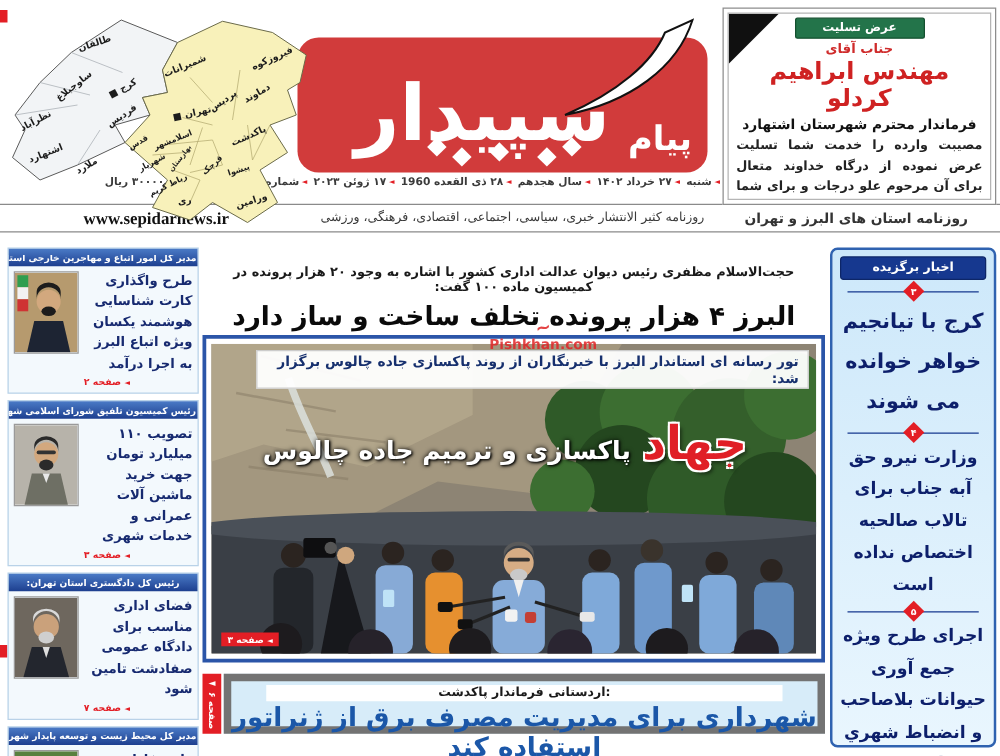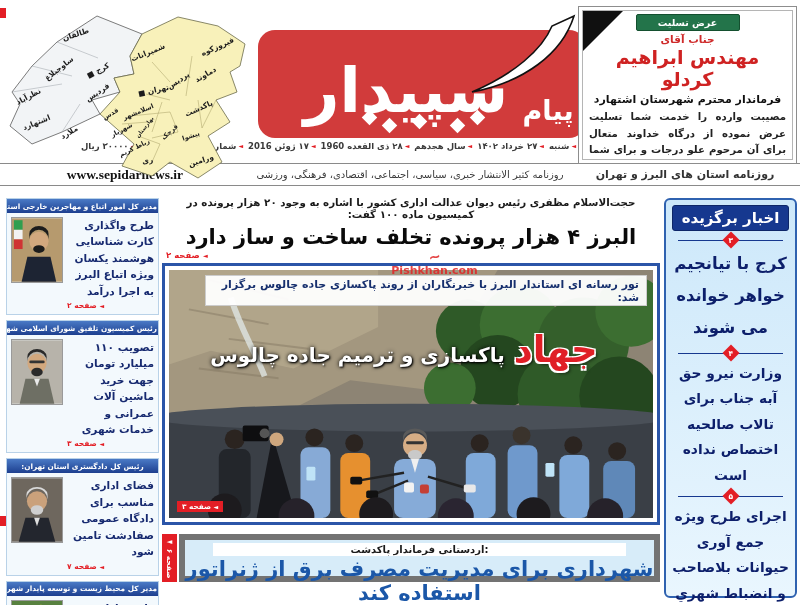--- a/index.html
+++ b/index.html
@@ -8,21 +8,21 @@
 
   
   .mark{position:absolute;width:6px;height:10px;background:#e31e25;}
 
   
   .map-wrap{position:absolute;left:2px;top:4px;width:252px;height:188px;z-index:3;}
   .map-wrap svg{position:absolute;inset:0;}
   .ml{position:absolute;font-size:7.5px;font-weight:bold;color:#1c1c1c;white-space:nowrap;transform-origin:center;}
 
   
-  .masthead{position:absolute;left:256px;top:16px;width:332px;height:126px;z-index:2;}
+  .masthead{position:absolute;left:236px;top:16px;width:332px;height:126px;z-index:2;}
   .masthead svg{position:absolute;inset:0;overflow:visible;}
 
   
   .dateline{position:absolute;left:178px;top:141px;width:400px;text-align:center;font-size:8.5px;font-weight:bold;color:#3a3a3a;white-space:nowrap;}
   .dl-sep{color:#e31e25;font-size:6px;margin:0 2px;vertical-align:1px;}
 
   
   .obit{position:absolute;left:578px;top:6px;width:219px;height:158px;border:1px solid #8d8d8d;background:#fff;padding:3px;z-index:4;}
   .obit-inner{position:relative;border:1px solid #b5b5b5;height:100%;overflow:hidden;padding:2px 6px;text-align:center;}
   .obit-ribbon{position:absolute;left:0;top:0;width:0;height:0;border-top:40px solid #101010;border-right:40px solid transparent;}
@@ -36,21 +36,21 @@
   .info-bar{position:absolute;left:0;top:163px;width:800px;height:23px;border-top:1px solid #8a8a8a;border-bottom:1px solid #8a8a8a;display:flex;align-items:center;z-index:1;}
   .info-region{width:230px;text-align:center;font-size:11px;color:#333;font-weight:bold;}
   .info-tagline{flex:1;text-align:center;font-size:10px;color:#3a3a3a;}
   .info-site{width:250px;text-align:center;font-size:13.5px;font-weight:bold;color:#111;direction:ltr;font-family:"Liberation Serif",serif;}
 
   
   .main{position:absolute;left:0;top:190px;width:800px;height:415px;}
 
   
   .sidebar{position:absolute;left:664px;top:8px;width:133px;height:400px;background:linear-gradient(180deg,#cde8fa,#e9f6fe);border:2px solid #2f62b0;border-radius:6px;padding:5px 4px;display:flex;flex-direction:column;}
-  .sb-title{background:#16388f;border:1px solid #0d2668;border-radius:3px;color:#fff;text-align:center;font-size:15px;font-weight:bold;padding:3px 0;margin:0 2px 2px;}
+  .sb-title{background:#16388f;border:1px solid #0d2668;border-radius:3px;color:#fff;text-align:center;font-size:10px;font-weight:bold;padding:3px 0;margin:0 2px 2px;}
   .sb-sep{position:relative;height:15px;margin:1px 6px;display:flex;align-items:center;justify-content:center;}
   .sb-line{position:absolute;left:2px;right:2px;top:50%;border-top:1.4px solid #16388f;}
   .sb-diamond{position:relative;z-index:1;width:12px;height:12px;background:#e31e25;transform:rotate(45deg);display:flex;align-items:center;justify-content:center;}
   .sb-diamond i{transform:rotate(-45deg);font-style:normal;color:#fff;font-size:7.5px;font-weight:bold;}
   .sb-item{color:#0d1f6b;font-weight:bold;text-align:center;padding:1px 2px;}
   .sb-item.big{font-size:16.5px;line-height:1.95;}
   .sb-item.md{font-size:13.8px;line-height:1.85;}
 
   
   .col-left{position:absolute;left:6px;top:8px;width:153px;display:flex;flex-direction:column;gap:5px;}
@@ -59,21 +59,21 @@
   .card-body{display:flex;direction:ltr;padding:4px;gap:4px;}
   .card-photo{width:52px;height:66px;border:1px solid #9a9a9a;flex:none;}
   .card-photo.small{height:52px;}
   .card-photo svg{display:block;width:100%;height:100%;}
   .card-text{direction:rtl;flex:1;display:flex;flex-direction:column;justify-content:center;}
   .card-title{color:#172a70;font-size:10.6px;font-weight:bold;line-height:1.55;text-align:right;}
   .card-page{color:#e31e25;font-size:7.5px;font-weight:bold;text-align:left;margin-top:2px;}
   .card-page .mk{font-size:6px;}
 
   
-  .col-center{position:absolute;left:162px;top:6px;width:498px;}
+  .col-center{position:absolute;left:162px;top:22px;width:498px;}
   .lead-kicker{text-align:center;color:#1a1a1a;font-size:10.3px;font-weight:bold;}
   .lead-headline{text-align:center;color:#0a0a0a;font-size:21px;font-weight:900;letter-spacing:-0.5px;white-space:nowrap;margin-top:5px;}
   .lead-page{color:#e31e25;font-size:8.5px;font-weight:bold;text-align:left;padding-left:4px;margin-top:1px;}
   .lead-page .mk{font-size:6.5px;}
 
   .photo-frame{position:relative;margin-top:3px;height:262px;border:3.5px solid #2b55a8;background:#fff;padding:4px;}
   .photo-scene{position:relative;width:100%;height:100%;overflow:hidden;}
   .photo-scene svg{display:block;width:100%;height:100%;}
   .photo-caption{position:absolute;top:5px;right:6px;left:36px;background:rgba(255,255,255,.95);border:1px solid #ccc;color:#17306e;font-size:11px;font-weight:bold;text-align:right;padding:1.5px 7px;}
   .photo-overlay{position:absolute;top:58px;right:24px;left:10px;text-align:center;white-space:nowrap;}
@@ -143,21 +143,21 @@
       <rect x="196" y="104" width="11" height="11" fill="#fff" transform="rotate(45 201.5 109.5)"></rect>
       <rect x="216" y="96" width="11" height="11" fill="#fff" transform="rotate(45 221.5 101.5)"></rect>
     </svg>
   </div>
 
   <div class="dateline">
     <span class="dl-sep">◄</span><span>شنبه</span>
     <span class="dl-sep">◄</span><span>۲۷ خرداد ۱۴۰۲</span>
     <span class="dl-sep">◄</span><span>سال هجدهم</span>
     <span class="dl-sep">◄</span><span>۲۸ ذی القعده 1960</span>
-    <span class="dl-sep">◄</span><span>۱۷ ژوئن 2016</span>
+    <span class="dl-sep">◄</span><span>۱۷ ژوئن ۲۰۲۳</span>
     <span class="dl-sep">◄</span><span>شماره ۲۱۵۳</span>
     <span class="dl-sep">◄</span><span>۸ صفحه</span>
     <span class="dl-sep">◄</span><span>۳۰۰۰۰ ریال</span>
   </div>
 
   <div class="obit">
     <div class="obit-inner">
       <div class="obit-ribbon"></div>
       <div class="obit-badge">عرض تسلیت</div>
       <div class="obit-salut">جناب آقای</div>
@@ -287,21 +287,20 @@
 
           </div>
         </div>
       </div>
 
     </div>
 
     <div class="col-center">
       <div class="lead-kicker">حجت‌الاسلام مظفری رئیس دیوان عدالت اداری کشور با اشاره به وجود ۲۰ هزار پرونده در کمیسیون ماده ۱۰۰ گفت:</div>
       <div class="lead-headline">البرز ۴ هزار پرونده تخلف ساخت و ساز دارد</div>
-      <div class="lead-page"><span class="mk">◄</span> <span>صفحه ۲</span></div>
 
       <div class="photo-frame">
         <div class="watermark">
           <span class="scribble">~</span>
           <span>Pishkhan.com</span>
         </div>
         <div class="photo-scene">
           <svg viewBox="0 0 486 252" preserveAspectRatio="none">
             <rect width="486" height="252" fill="#8d8474"></rect>
             <path d="M0,0 H330 L305,42 L315,92 L262,122 L182,112 L122,142 L0,152 Z" fill="#a3977f"></path>

